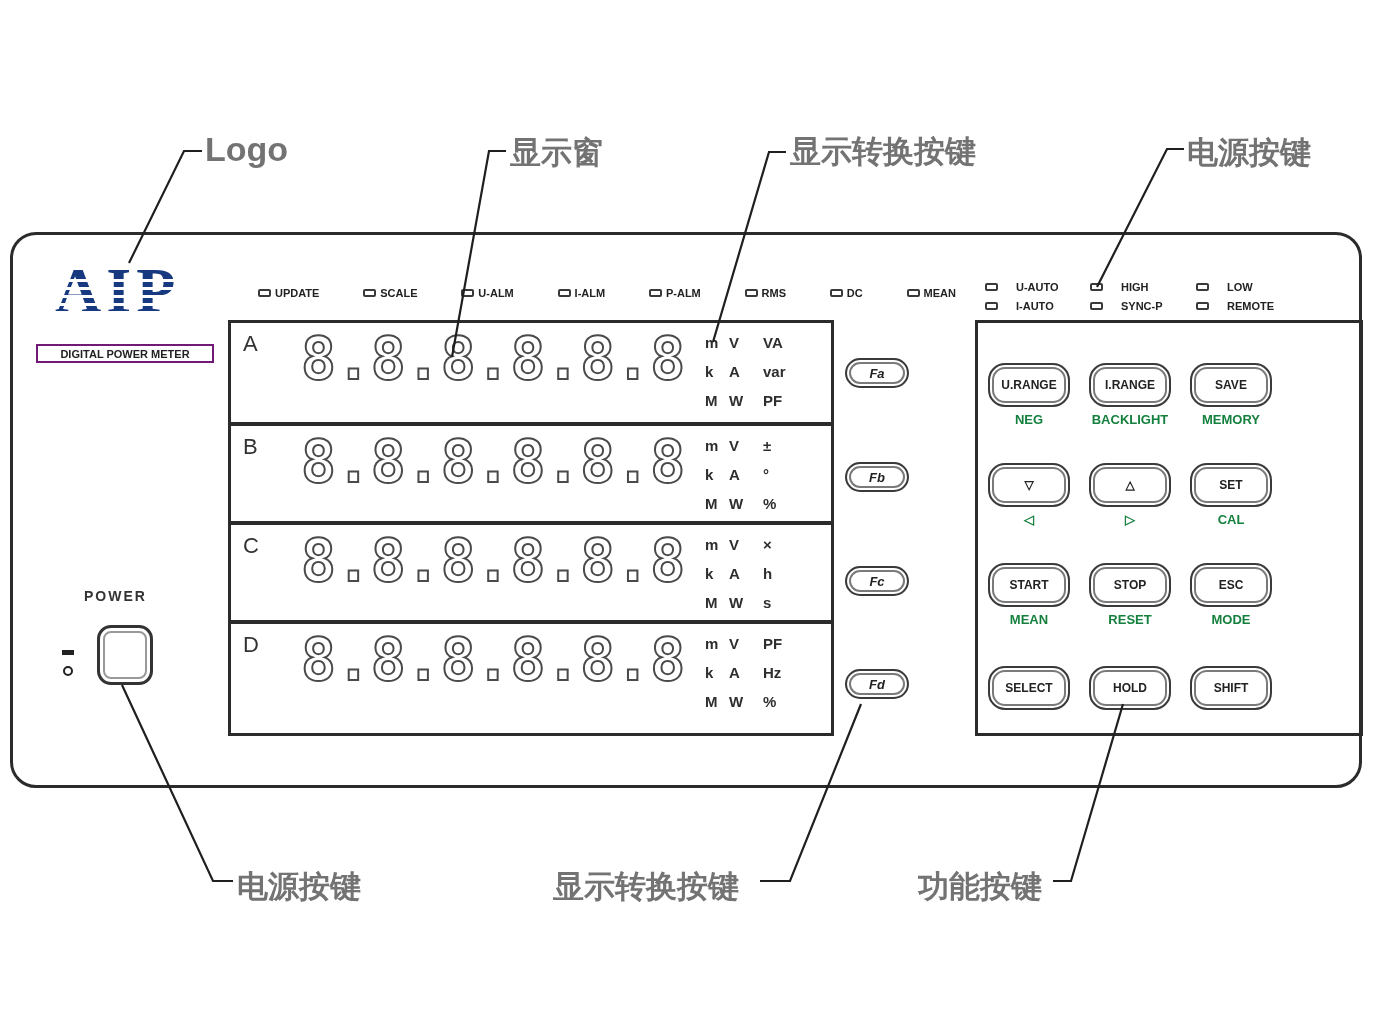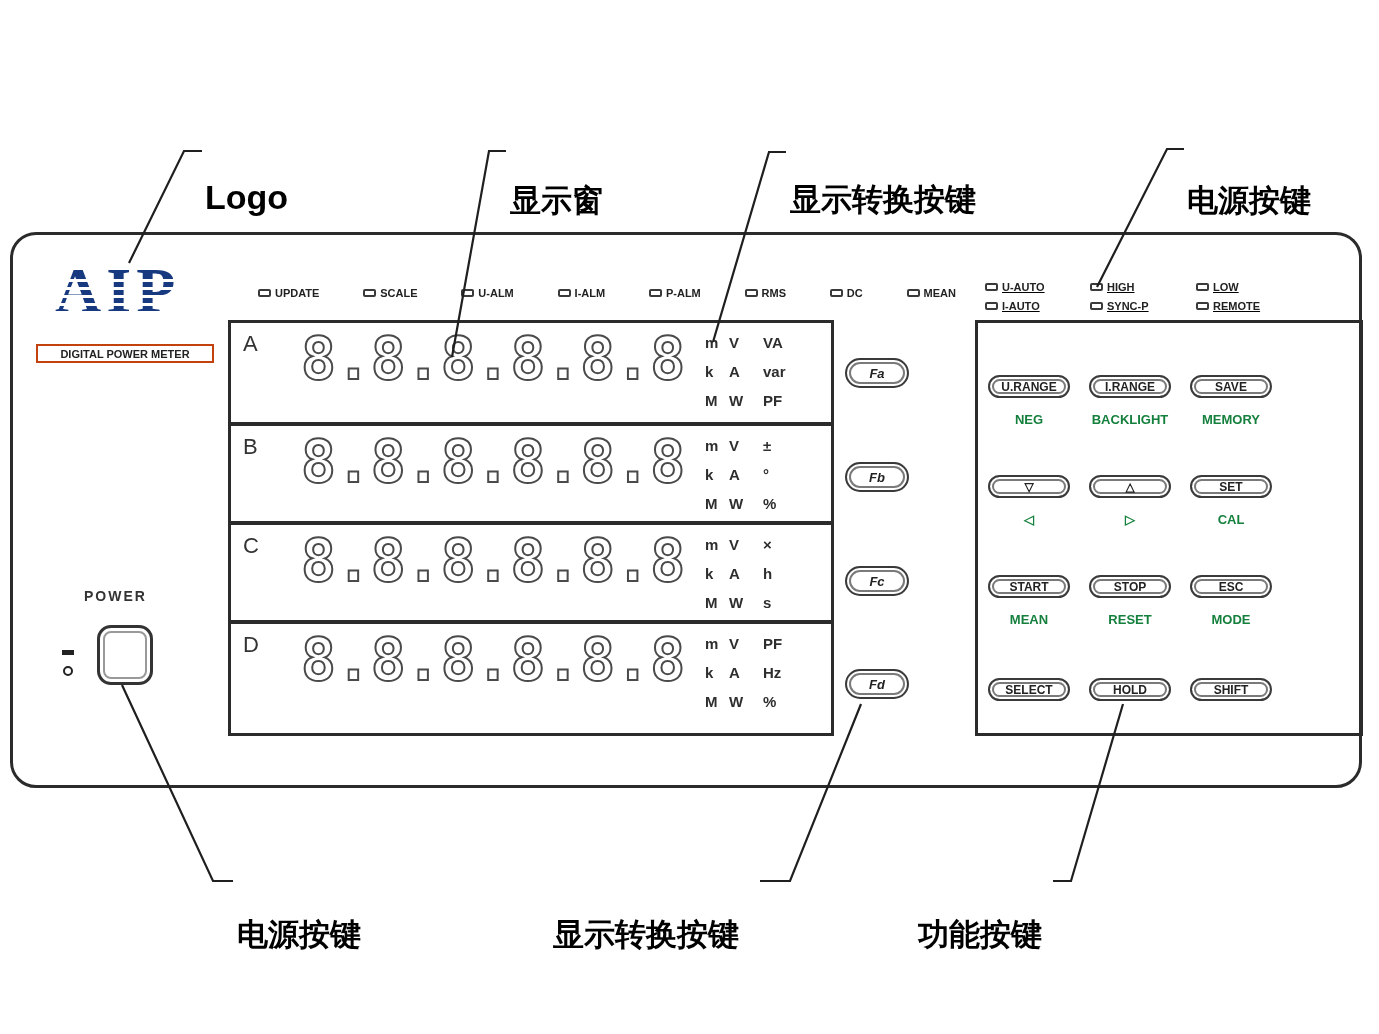--- a/index.html
+++ b/index.html
@@ -7,29 +7,29 @@
     font-family:"Liberation Sans", sans-serif; position:relative; }
 
   .panel { position:absolute; left:10px; top:232px; width:1352px; height:556px;
     border:3px solid #2b2b2b; border-radius:26px; background:#fff; }
 
   .brand { position:absolute; left:55px; top:254px; font-family:"Liberation Serif",serif;
     font-weight:bold; font-size:64px; letter-spacing:5px; color:#16397f; }
   .brand-stripes { position:absolute; left:50px; top:274px; width:162px; height:46px;
     background:repeating-linear-gradient(to bottom, rgba(255,255,255,0) 0 5px, #ffffff 5px 8px);
     pointer-events:none; }
-  .model-tag { position:absolute; left:36px; top:344px; width:178px; border:2px solid #c2410c;
+  .model-tag { position:absolute; left:36px; top:344px; width:178px; border:2px solid #701a75;
     font-size:11px; font-weight:bold; text-align:center; padding:2px 0 1px; color:#222; }
 
   .strip { position:absolute; left:232px; top:287px; width:724px; display:flex;
     justify-content:space-between;padding-left:26px; }
   .ind { display:flex; align-items:center; gap:4px; }
   .led { width:13px; height:8px; border:2px solid #3a3a3a; border-radius:2px; background:#fff; }
   .ind-label { font-size:11px; font-weight:bold; color:#222; white-space:nowrap; }
-  .status-item { position:absolute; display:flex; align-items:center; gap:4px;text-decoration:underline; }
+  .status-item { position:absolute; display:flex; align-items:center; gap:18px; }
 
   .display-box { position:absolute; left:228px; top:320px; width:606px; height:416px;
     border:3px solid #2b2b2b; }
   .disp-row { position:relative; height:99px; }
   .disp-row + .disp-row { border-top:4px solid #2b2b2b; }
   .row-letter { position:absolute; left:12px; top:8px; font-size:22px; color:#333; }
   .digits { position:absolute; left:70px; top:2px; font-family:"DejaVu Sans Mono",monospace;
     font-size:58px; font-weight:bold; color:#ffffff; -webkit-text-stroke:2px #4a4a4a;
     letter-spacing:0; white-space:nowrap; }
   .units { position:absolute; left:474px; top:5px; display:grid;
@@ -38,35 +38,35 @@
 
   .pill { position:absolute; width:64px; height:30px; border:2px solid #3a3a3a;
     border-radius:16px; background:#fff;
     box-shadow: inset 0 0 0 2px #fff, inset 0 0 0 4px #7a7a7a;
     display:flex; align-items:center; justify-content:center;
     font-size:13px; font-weight:bold; color:#222; cursor:pointer; }
   .fkey { left:845px; font-style:italic; }
 
   .keypad-box { position:absolute; left:975px; top:320px; width:388px; height:416px;
     border:3px solid #2b2b2b; }
-  .key { width:82px; height:23px; border-radius:17px; font-size:12px;margin-top:12px; }
+  .key { width:82px; height:44px; border-radius:17px; font-size:12px; }
   .sub { position:absolute; width:82px; text-align:center; font-size:13px;
     font-weight:bold; color:#15803d; }
 
   .power-label { position:absolute; left:84px; top:588px; font-size:14px; font-weight:bold;
     letter-spacing:2px; color:#333; }
   .power-btn { position:absolute; left:97px; top:625px; width:56px; height:60px;
     border:3px solid #333; border-radius:14px; background:#fff; cursor:pointer;
     box-shadow: inset 0 0 0 3px #fff, inset 0 0 0 5px #999; }
   .pm1 { position:absolute; left:62px; top:650px; width:12px; height:5px; background:#222; }
   .pm2 { position:absolute; left:63px; top:666px; width:10px; height:10px;
     border:2px solid #222; border-radius:50%; }
 
-  .anno { position:absolute; color:#000000; font-weight:bold; font-size:31px;
-    white-space:nowrap;margin-top:48px; }
+  .anno { position:absolute; color:#737373; font-weight:bold; font-size:31px;
+    white-space:nowrap; }
   .anno-logo { font-size:34px; }
 
   svg.lines { position:absolute; left:0; top:0; pointer-events:none; }
   svg.lines polyline { fill:none; stroke:#1f1f1f; stroke-width:2.2; }
 </style>
 </head>
 <body>
 
 <div class="panel"></div>
 

